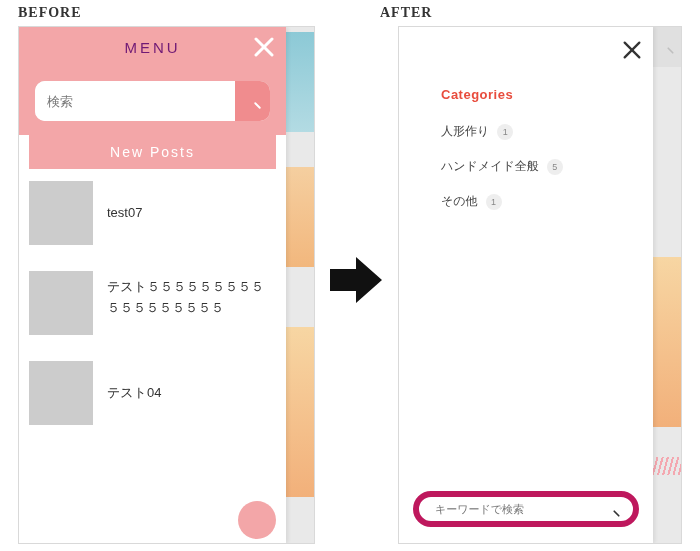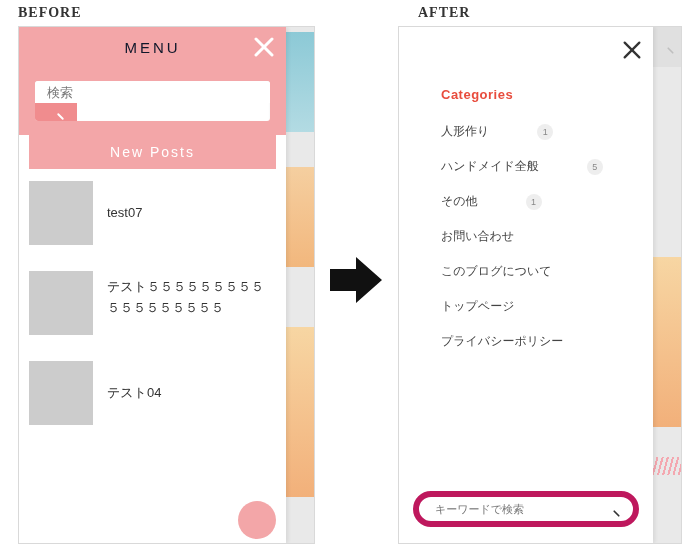--- a/index.html
+++ b/index.html
@@ -15,21 +15,21 @@
   
   .side-label {
     position: absolute;
     top: 5px;
     font-weight: 700;
     font-size: 14px;
     letter-spacing: 1px;
     font-family: Liberation Serif, serif;
   }
   .label-before { left: 18px; }
-  .label-after  { left: 418px; }
+  .label-after  { left: 380px; }
 
   
   .panel {
     position: absolute;
     top: 26px;
     height: 518px;
     border: 1px solid #d9d9d9;
     background: #fff;
     overflow: hidden;
   }
@@ -70,46 +70,45 @@
   .drawer-before {
     position: absolute;
     left: 0; top: 0; bottom: 0; width: 267px;
     background: #fff;
     box-shadow: 2px 0 4px rgba(0,0,0,.08);
     display: flex; flex-direction: column;
     overflow: hidden;
   }
   .hdr-pink {
     background: #f3a6a8;
-    color: #0f172a;
+    color: #701a75;
     height: 40px;
     display:flex; align-items:center; justify-content:center;
     position: relative;
     font-size: 15px;
     letter-spacing: 3px;
     font-weight: 500;
   }
   .hdr-pink .close {
     position:absolute; right:10px; top:8px;
     width:24px; height:24px;
     cursor:pointer;
   }
 
   .search-row {
     padding: 14px 16px 14px 16px;
     background: #f3a6a8;
   }
   .search-box {
     display:flex;
     background: #fff;
-    border-radius: 3px;
+    border-radius: 10px;
     overflow:hidden;
     height: 40px;
     box-shadow: 0 1px 2px rgba(0,0,0,.08) inset;
-    flex-direction: column;
   }
   .search-box input {
     flex:1; border:0; padding:0 12px; font-size: 13px; color:#888;
     outline:none;
   }
   .search-btn {
     width: 42px;
     background:#f08c8e;
     display:flex; align-items:center; justify-content:center;
     cursor:pointer;
@@ -176,21 +175,20 @@
     margin: 18px 0 12px 42px;
     letter-spacing:.5px;
   }
   .after-list { list-style:none; }
   .after-list li {
     font-size:12px;
     color:#444;
     padding: 9px 0 9px 42px;
     display:flex; align-items:center;
     cursor:pointer;
-    gap:40px;
   }
   .badge {
     display:inline-flex; align-items:center; justify-content:center;
     min-width:16px; height:16px;
     border-radius:8px;
     background:#eee; color:#888;
     font-size:9px;
     margin-left:8px;
     padding:0 3px;
   }
@@ -321,34 +319,20 @@
       <li>
         <span>ハンドメイド全般</span>
         <span class="badge">5</span>
       </li>
       <li>
         <span>その他</span>
         <span class="badge">1</span>
       </li>
     </ul>
 
-    <ul class="after-list">
-      <li>
-          <span>お問い合わせ</span>
-        </li>
-      <li>
-          <span>このブログについて</span>
-        </li>
-      <li>
-          <span>トップページ</span>
-        </li>
-      <li>
-          <span>プライバシーポリシー</span>
-        </li>
-    </ul>
 
     <div class="search-pill-wrap">
       <div class="search-pill">
         <input type="text" placeholder="キーワードで検索" style="">
         <span class="mag">
           <svg viewBox="0 0 24 24" class="icon-dark" fill="none">
               <circle cx="10" cy="10" r="7" stroke-width="2.3"></circle>
               <line x1="15" y1="15" x2="21" y2="21" stroke-width="2.3" stroke-linecap="round"></line>
             </svg>
         </span>

